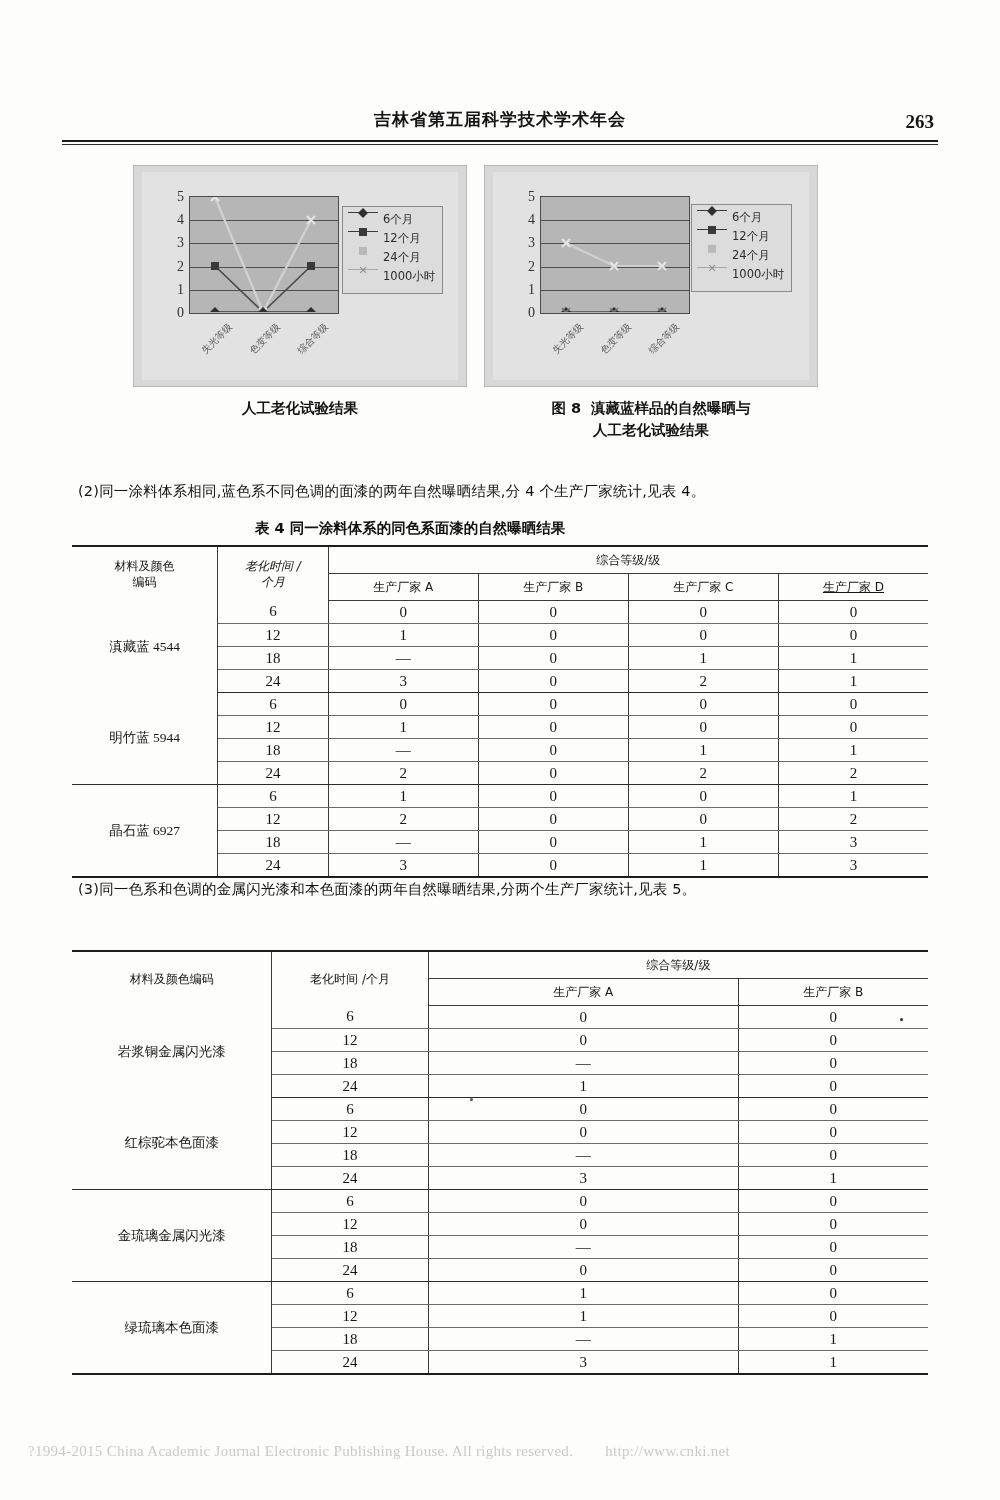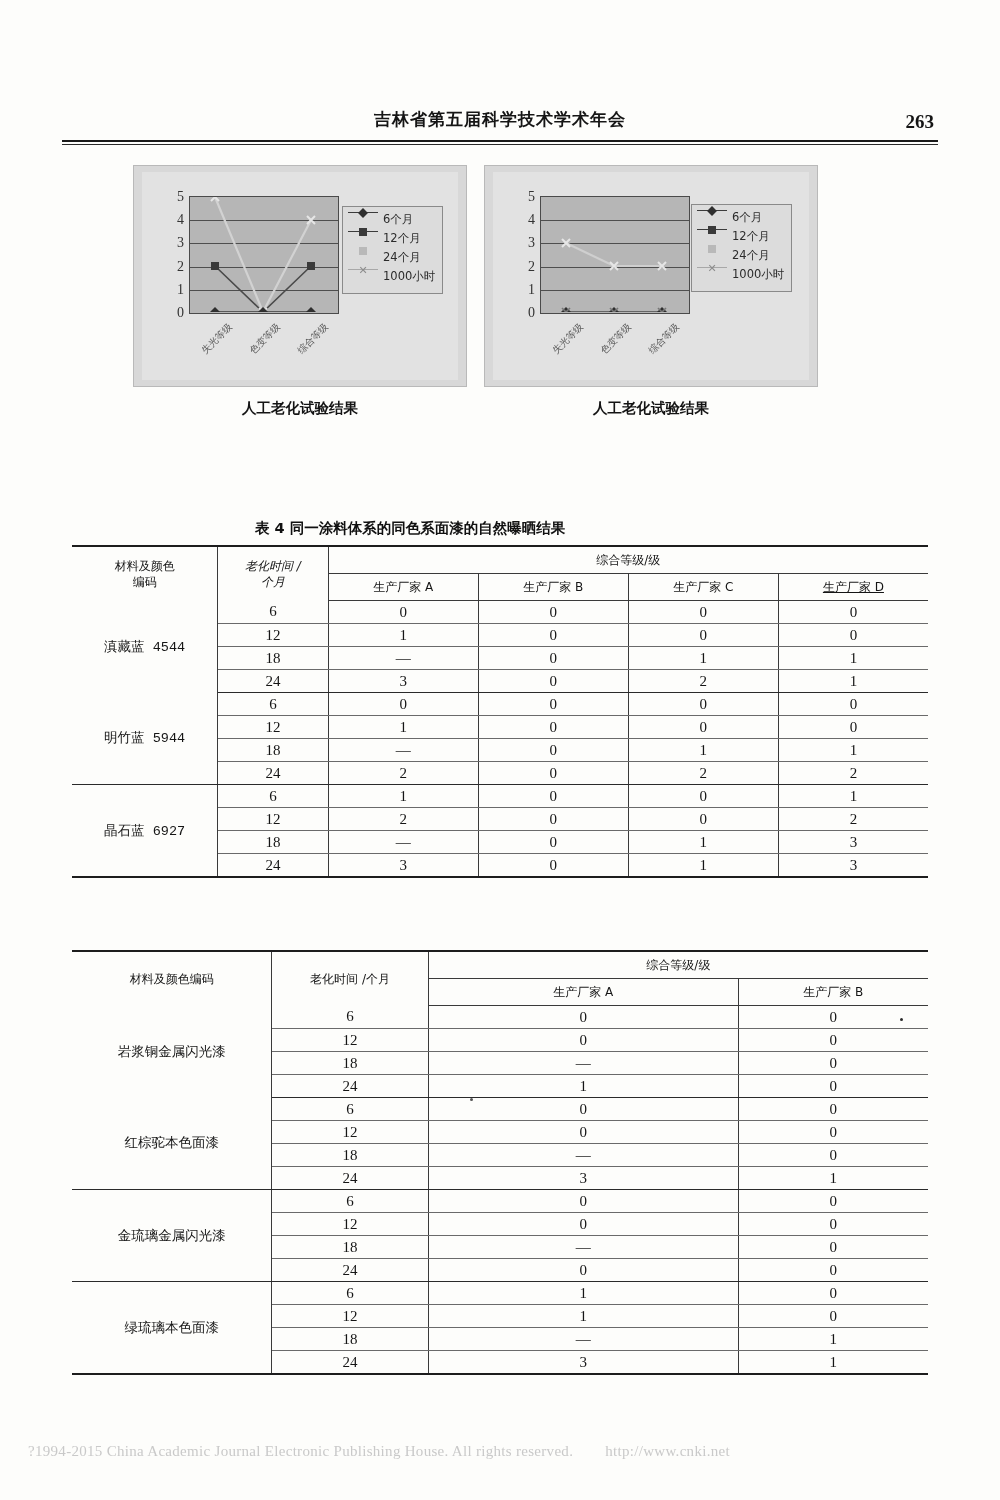--- a/index.html
+++ b/index.html
@@ -144,21 +144,21 @@
     padding:0;
   }
   .tbl4{left:72px;top:545px;width:856px;}
   .tbl5{left:72px;top:950px;width:856px;}
 
   .tbl4 .hdr-cn,.tbl5 .hdr-cn{
     font-family:"DejaVu Sans","Liberation Sans",sans-serif;
     font-size:12px;line-height:1.35;
   }
   .tbl4 td.matname,.tbl5 td.matname{
-    font-family:Liberation Mono, monospace;
+    font-family:Liberation Serif, serif;
     font-size:13.5px;
   }
   .num{font-size:15px;font-family:"Liberation Serif",serif;}
 
   .top-rule{border-top:2px solid #1d1d1d;}
   .bot-rule{border-bottom:2px solid #1d1d1d;}
   .mid-rule{border-bottom:1.1px solid #3a3a3a;}
   .thin-rule{border-bottom:0.9px solid #6a6a6a;}
   .vline{border-right:1.1px solid #3a3a3a;}
   .grp-rule{border-bottom:1.6px solid #2a2a2a;}
@@ -342,26 +342,30 @@
               <span class="legend-line faint">
                   <i class="legend-marker m-cross">✕</i>
                 </span>
               <span class="legend-label">1000小时</span>
             </div>
           </div>
 
         </div>
       </div>
       <div class="fig-caption">
+        <div>
+          <span class="cap-no">图 8</span><span>滇藏蓝样品的自然曝晒与</span>
+        </div>
         <div>人工老化试验结果</div>
       </div>
     </div>
 
   </div>
 
+  <div class="para" style="top:482px;">(2)同一涂料体系相同,蓝色系不同色调的面漆的两年自然曝晒结果,分 4 个生产厂家统计,见表 4。</div>
 
   <div class="table-title t4" style="top:519px;">表 4   同一涂料体系的同色系面漆的自然曝晒结果</div>
 
   <table class="tbl4">
     <tbody>
       <tr class="h-row">
         <td class="top-rule vline hdr-cn" rowspan="2" style="width:146px;">
           <div>材料及颜色</div>
           <div>编码</div>
         </td>
@@ -463,20 +467,21 @@
       <tr class="d-row">
         <td class="vline bot-rule num">24</td>
         <td class="vline bot-rule num">3</td>
         <td class="vline bot-rule num">0</td>
         <td class="vline bot-rule num">1</td>
         <td class="bot-rule num">3</td>
       </tr>
     </tbody>
   </table>
 
+  <div class="para" style="top:880px;">(3)同一色系和色调的金属闪光漆和本色面漆的两年自然曝晒结果,分两个生产厂家统计,见表 5。</div>
 
 
   <table class="tbl5">
     <tbody>
       <tr class="h-row">
         <td class="top-rule vline hdr-cn" rowspan="2" style="width:200px;">材料及颜色编码</td>
         <td class="top-rule vline hdr-cn" rowspan="2" style="width:156px;">老化时间 /个月</td>
         <td class="top-rule mid-rule hdr-cn" colspan="2">综合等级/级</td>
       </tr>
       <tr class="h-row">

